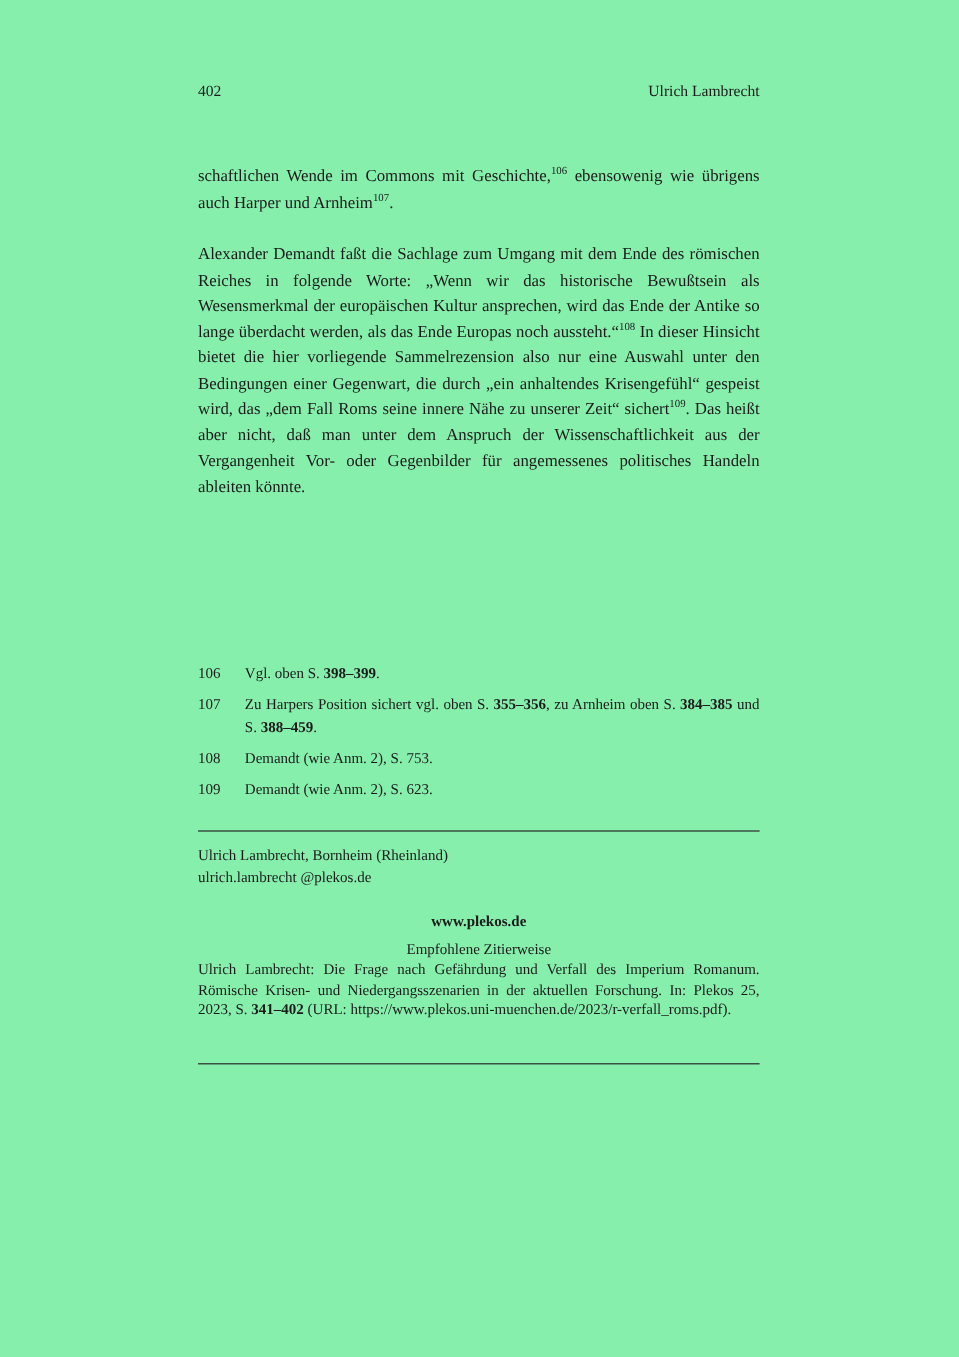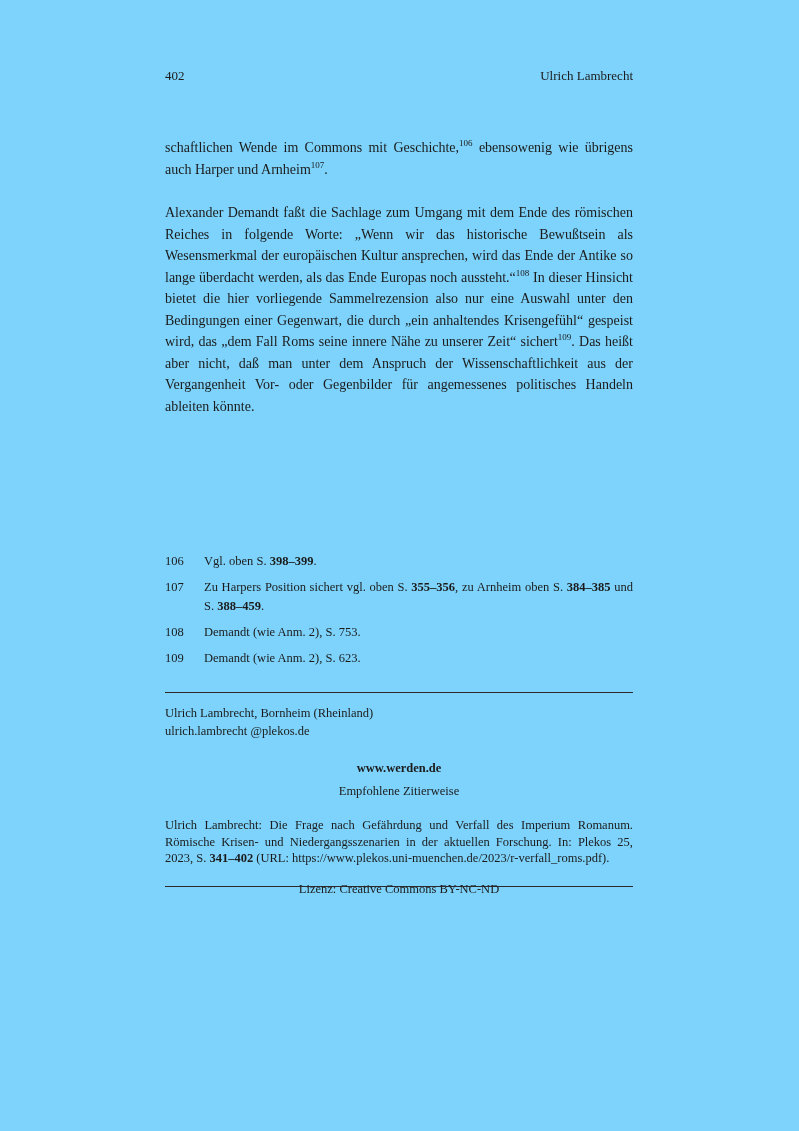--- a/index.html
+++ b/index.html
@@ -1,19 +1,19 @@
 <!DOCTYPE html>
 <html lang="de"><head>
 <meta charset="utf-8">
 <style>
   html, body { margin:0; padding:0; background:#ffffff; }
   .page {
     position:relative;
     width:799px; height:1131px;
-    background:#7dd3fc;
+    background:#86efac;
     color:#1b1b1b;
     font-family:"Liberation Serif", "DejaVu Serif", serif;
     overflow:hidden;
   }
   .col { left:165px; width:468px; position:absolute; }
 
   
   .header { top:68px; font-size:13px; line-height:16px; }
   .page-num { position:absolute; left:0; top:0; }
   .running-head { text-align:right; }
@@ -32,21 +32,21 @@
 
   
   .rule { border:none; border-top:1px solid #2a2a2a; margin:0; height:0; }
   .rule-1 { top:692px; }
   .rule-2 { top:886px; }
 
   
   .address { top:705px; font-size:12.5px; line-height:17.5px; }
   .center-block { top:760px; font-size:12.5px; line-height:16px; text-align:center; }
   .site { font-weight:bold; margin:0 0 7px 0; }
-  .cit-head { margin:0 0 18px 0; }
+  .cit-head { margin:0 0 1px 0; }
   .citation { text-align:justify; line-height:16.5px; margin:0; hyphens:auto; }
   .license { margin:14px 0 0 0; }
 
   b { font-weight:bold; }
 </style>
 </head>
 <body>
 
 <div class="page">
 
@@ -80,21 +80,20 @@
   </div>
 
   <hr class="col rule rule-1">
 
   <div class="col address">
     <div>Ulrich Lambrecht, Bornheim (Rheinland)</div>
     <div>ulrich.lambrecht @plekos.de</div>
   </div>
 
   <div class="col center-block">
-    <p class="site">www.werden.de</p>
+    <p class="site">www.plekos.de</p>
     <p class="cit-head">Empfohlene Zitierweise</p>
     <p class="citation"><span>Ulrich Lambrecht: Die Frage nach Gefährdung und Verfall des Imperium Romanum. Römische Krisen- und Niedergangsszenarien in der aktuellen Forschung. In: Plekos 25, 2023, S. </span><b>341–402</b><span> (URL: https://www.plekos.uni-muenchen.de/2023/r-verfall_roms.pdf).</span></p>
-    <p class="license">Lizenz: Creative Commons BY-NC-ND</p>
   </div>
 
   <hr class="col rule rule-2">
 
 </div>
 
 </body></html>

